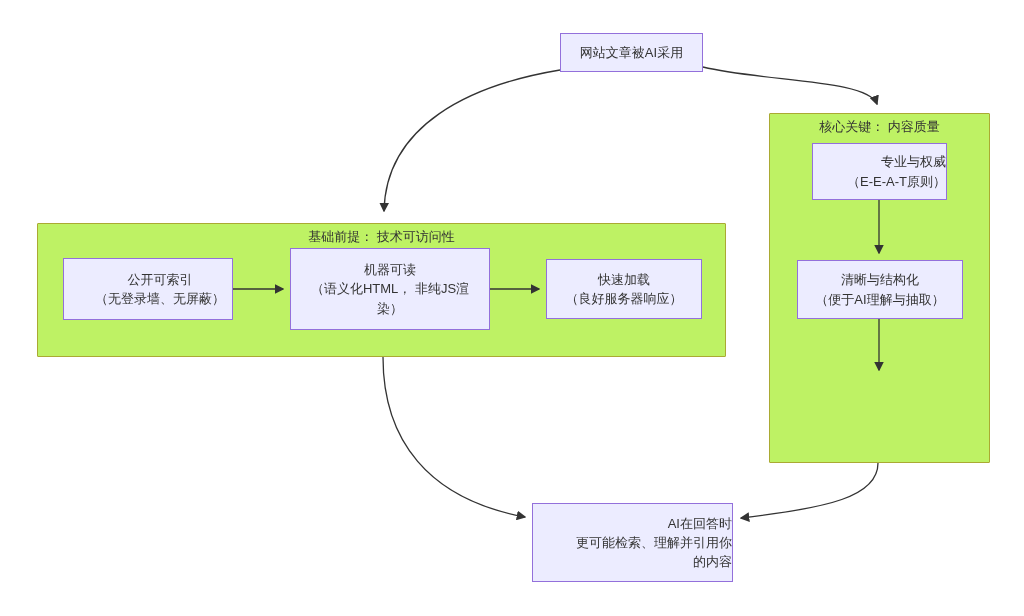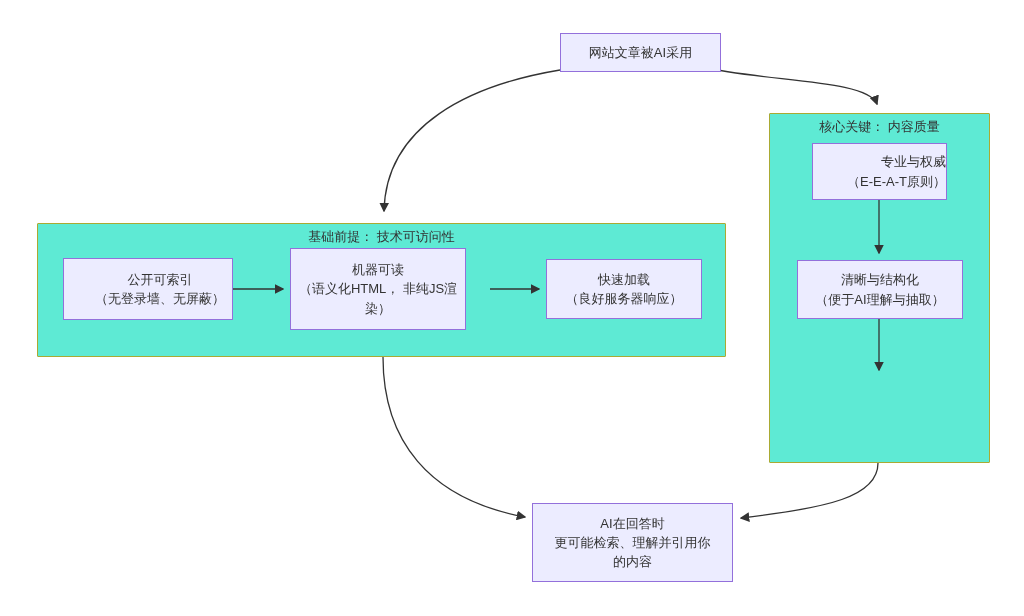--- a/index.html
+++ b/index.html
@@ -10,21 +10,21 @@
   }
   #canvas {
     position: relative;
     width: 1024px;
     height: 616px;
     background: #ffffff;
     overflow: hidden;
   }
   .cluster {
     position: absolute;
-    background: #5eead4;
+    background: #bef264;
     border: 1px solid #AAAA33;
     border-radius: 1px;
     z-index: 1;
     box-sizing: border-box;
   }
   .cluster-title {
     position: absolute;
     top: 4px;
     left: 0;
     width: 100%;
@@ -83,30 +83,30 @@
     <path class="edge" d="M560,70 C470,85 386,125 384,211" marker-end="url(#arrow)"></path>
     <path class="edge" d="M703,67 C765,82 868,79 877,104" marker-end="url(#arrow)"></path>
     <path class="edge" d="M233,289 L283,289" marker-end="url(#arrow)"></path>
     <path class="edge" d="M490,289 L539,289" marker-end="url(#arrow)"></path>
     <path class="edge" d="M879,200 L879,253" marker-end="url(#arrow)"></path>
     <path class="edge" d="M879,319 L879,370" marker-end="url(#arrow)"></path>
     <path class="edge" d="M383,357 C383,440 428,499 525,517" marker-end="url(#arrow)"></path>
     <path class="edge" d="M878,463 C878,497 827,508 741,518" marker-end="url(#arrow)"></path>
   </svg>
 
-  <div class="node" style="left:560px; top:33px; width:161px; height:39px;">
+  <div class="node" style="left:560px; top:33px; width:143px; height:39px;">
     <div>网站文章被AI采用</div>
   </div>
 
   <div class="node" style="left:63px; top:258px; width:170px; height:62px;padding-left:24px;">
     <div>公开可索引</div>
     <div>（无登录墙、无屏蔽）</div>
   </div>
 
-  <div class="node" style="left:290px; top:248px; width:176px; height:82px;">
+  <div class="node" style="left:290px; top:248px; width:200px; height:82px;">
     <div>机器可读</div>
     <div>（语义化HTML， 非纯JS渲</div>
     <div>染）</div>
   </div>
 
   <div class="node" style="left:546px; top:259px; width:156px; height:60px;">
     <div>快速加载</div>
     <div>（良好服务器响应）</div>
   </div>
 
@@ -114,19 +114,19 @@
     <div>专业与权威</div>
     <div>（E-E-A-T原则）</div>
   </div>
 
   <div class="node" style="left:797px; top:260px; width:166px; height:59px;">
     <div>清晰与结构化</div>
     <div>（便于AI理解与抽取）</div>
   </div>
 
 
-  <div class="node" style="left:532px; top:503px; width:201px; height:79px;">
+  <div class="node" style="left:532px; top:503px; width:201px; height:79px;align-items:flex-end;">
     <div>AI在回答时</div>
     <div>更可能检索、理解并引用你</div>
     <div>的内容</div>
   </div>
 
 </div>
 
 </body></html>

